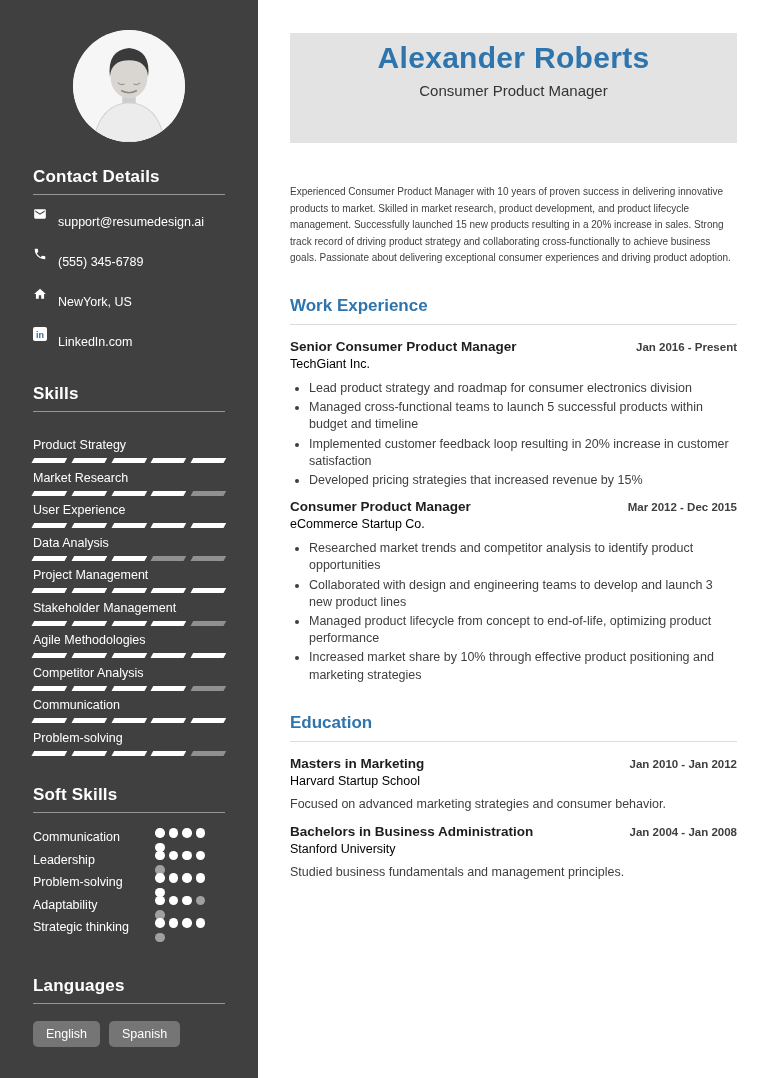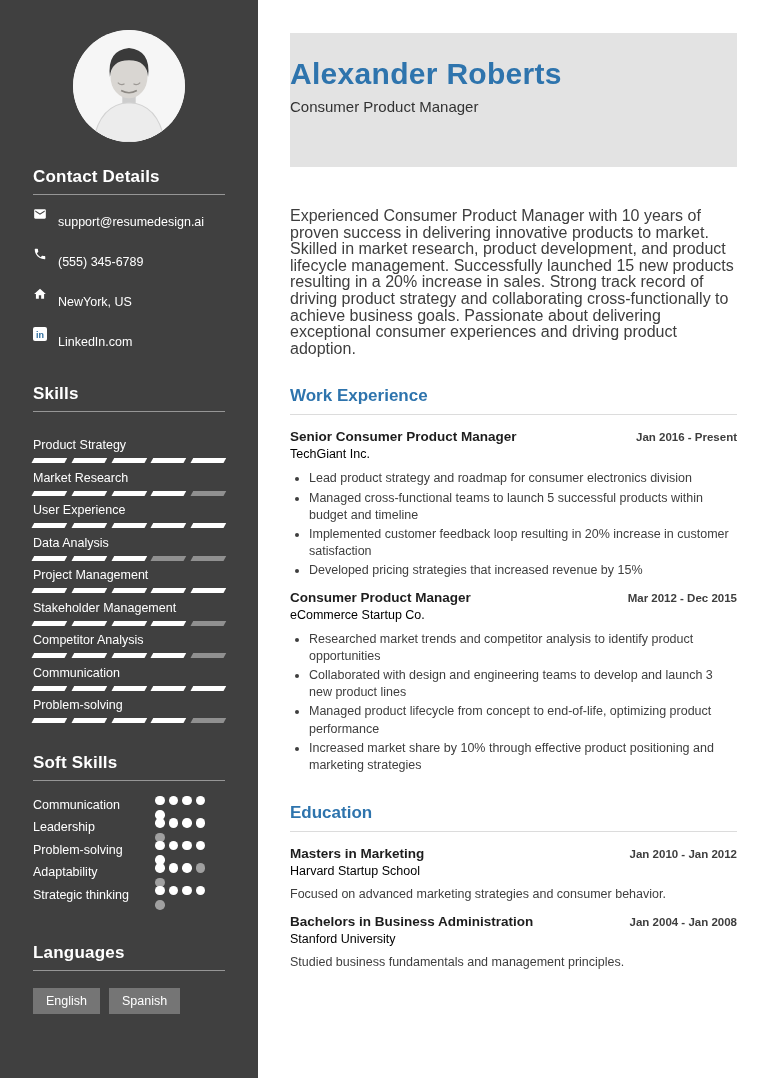--- a/index.html
+++ b/index.html
@@ -34,30 +34,30 @@
   .soft-list { margin-top:14px; }
   .soft-row { position:relative; height:22.6px; }
   .soft-label { font-size:12.5px; line-height:15px; }
   .dots { position:absolute; left:122px; top:1px; width:51px;
     display:flex; flex-wrap:wrap; gap:5px 4px; }
   .dot { width:9.5px; height:9.5px; border-radius:50%; background:rgba(255,255,255,.5); }
   .dot.on { background:#ffffff; }
 
   .lang-h { margin-top:36px; }
   .pill-row { margin-top:17px; display:flex; gap:9px; }
-  .pill { background:rgba(255,255,255,.28); border-radius:0; padding:6px 13px;
+  .pill { background:rgba(255,255,255,.28); border-radius:5px; padding:6px 13px;
     font-size:12.5px; color:#fff; }
 
   
   .main { flex:1; padding:33px 31px 0 32px; color:#3e3e3e; }
-  .name-box { background:#e3e3e3; height:134px; text-align:left; padding-top:24px; }
+  .name-box { background:#e3e3e3; height:110px; text-align:center; padding-top:8px; }
   .name { color:#2e74ad; font-size:30px; font-weight:bold; letter-spacing:.3px; }
   .job-title { color:#333333; font-size:15px; margin-top:7px; }
 
-  .summary { margin-top:41px; font-size:16px; line-height:16.6px; color:#3e3e3e; }
+  .summary { margin-top:41px; font-size:10px; line-height:16.6px; color:#3e3e3e; }
 
   .sec-h { color:#2e74ad; font-size:17px; font-weight:bold; margin-top:29px; }
   .sec-hr { border:none; border-top:1px solid #dcdcdc; margin:8px 0 14px 0; }
 
   .entry-head { display:flex; align-items:baseline; }
   .entry-title { font-size:13.5px; font-weight:bold; color:#1d1d1d; }
   .entry-date { margin-left:auto; font-size:11.5px; color:#3e3e3e;font-weight:bold; }
   .entry-sub { font-size:12.5px; color:#000000; margin-top:3px; }
   ul.bullets { margin:9px 0 10px 0; padding-left:19px; }
   ul.bullets li { font-size:12.5px; line-height:17.2px; margin-bottom:2px; color:#3e3e3e; }
@@ -187,20 +187,30 @@
         <div class="skill-label">Stakeholder Management</div>
         <div class="skill-bar">
             <span class="seg on"></span>
             <span class="seg on"></span>
             <span class="seg on"></span>
             <span class="seg on"></span>
             <span class="seg"></span>
           </div>
       </div>
       <div class="skill">
+        <div class="skill-label">Agile Methodologies</div>
+        <div class="skill-bar">
+            <span class="seg on"></span>
+            <span class="seg on"></span>
+            <span class="seg on"></span>
+            <span class="seg on"></span>
+            <span class="seg on"></span>
+          </div>
+      </div>
+      <div class="skill">
         <div class="skill-label">Competitor Analysis</div>
         <div class="skill-bar">
             <span class="seg on"></span>
             <span class="seg on"></span>
             <span class="seg on"></span>
             <span class="seg on"></span>
             <span class="seg"></span>
           </div>
       </div>
       <div class="skill">

